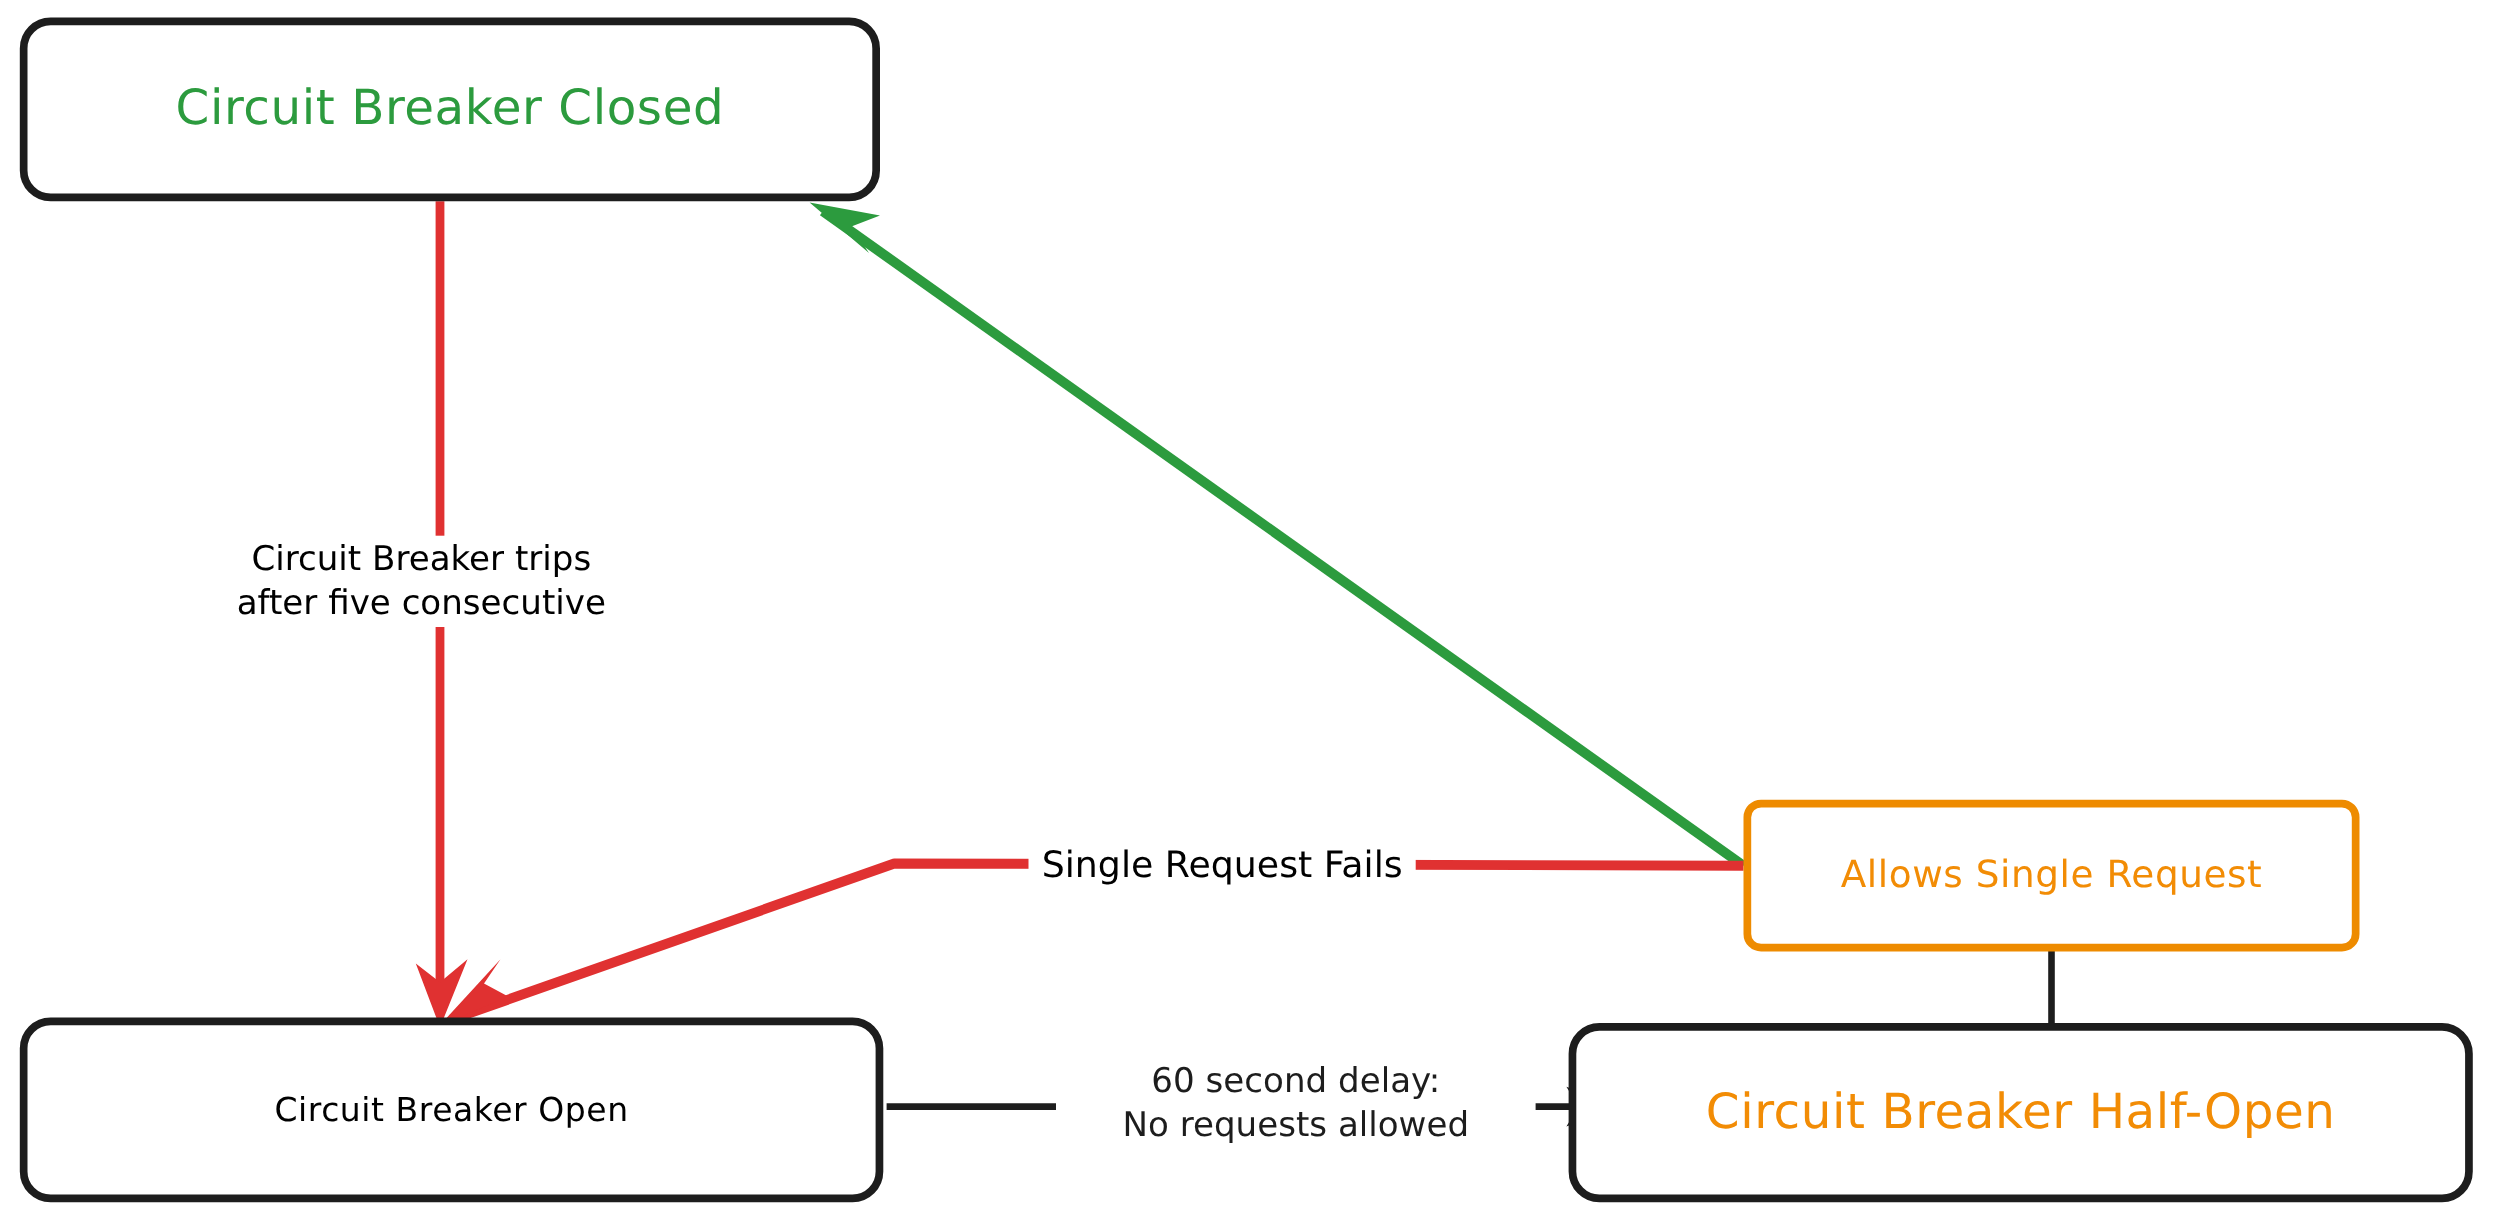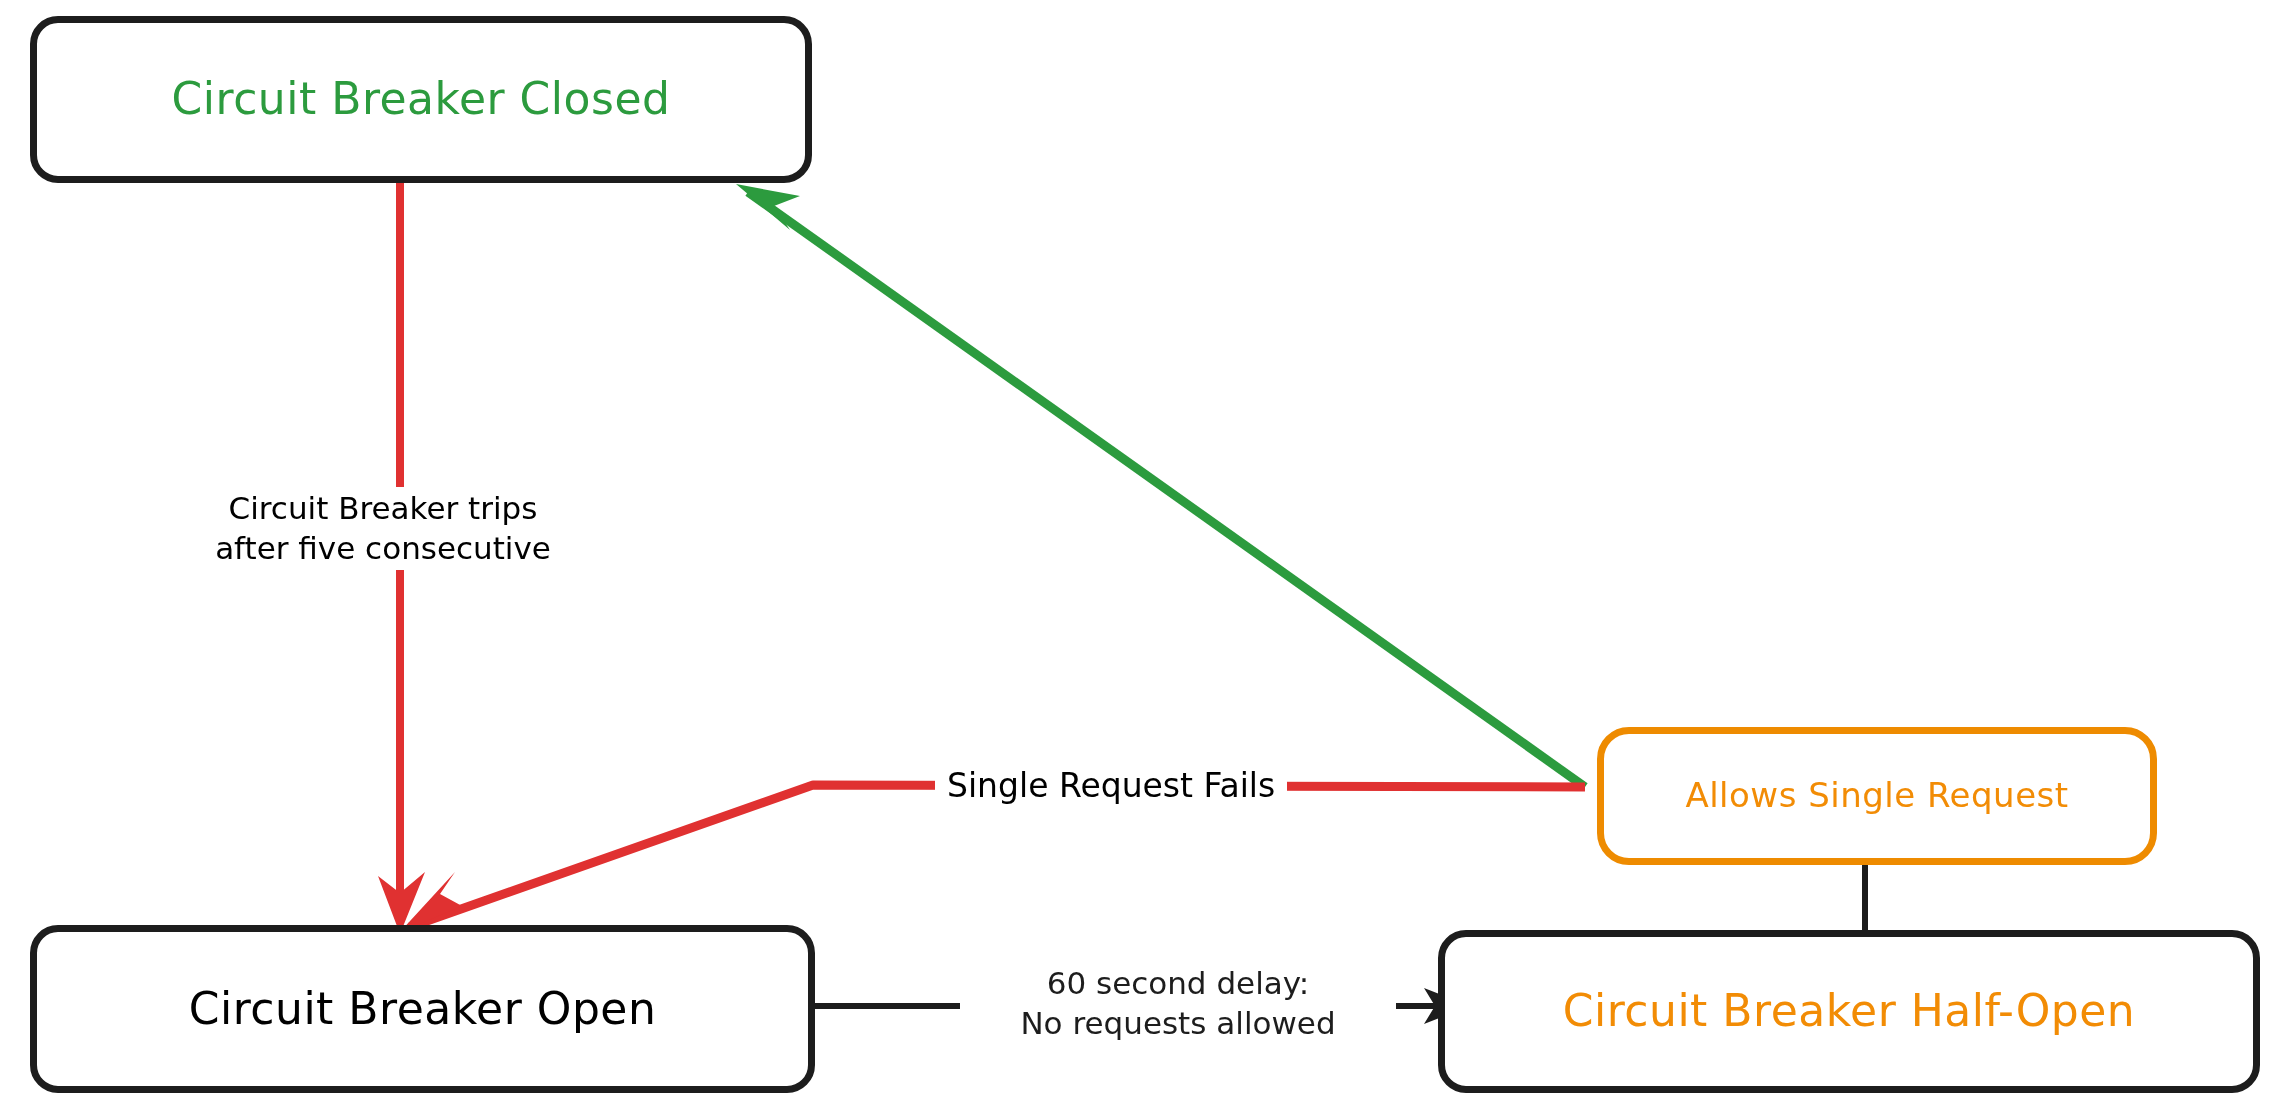--- a/index.html
+++ b/index.html
@@ -27,28 +27,27 @@
   }
   .node {
     position: absolute;
     box-sizing: border-box;
     background: #ffffff;
     display: flex;
     align-items: center;
     justify-content: center;
     border-radius: 28px;
     z-index: 3;
-    margin-left: 12px;
   }
   .node-black {
     border: 7px solid #1d1d1d;
   }
   .node-orange {
     border: 7px solid #ee8b00;
-    border-radius: 32px;
+    border-radius: 16px;
   }
   .node-label {
     font-family: "DejaVu Sans", sans-serif;
     font-weight: 400;
     letter-spacing: 0.5px;
     white-space: nowrap;
     line-height: 1.1;
   }
   .lbl-green { color: #2c9b3e; }
   .lbl-red   { color: #000000; }
@@ -56,21 +55,21 @@
   .lbl-black { color: #1d1d1d; }
 
   #node-closed {
     left: 18px; top: 16px; width: 782px; height: 167px;
   }
   #node-closed .node-label { font-size: 44px; }
 
   #node-open {
     left: 18px; top: 925px; width: 785px; height: 168px;
   }
-  #node-open .node-label { font-size: 44px; }
+  #node-open .node-label { font-size: 30px; }
 
   #node-halfopen {
     left: 1426px; top: 930px; width: 822px; height: 163px;
   }
   #node-halfopen .node-label { font-size: 44px; }
 
   #node-allows {
     left: 1585px; top: 727px; width: 560px; height: 138px;
   }
   #node-allows .node-label { font-size: 34px; }

